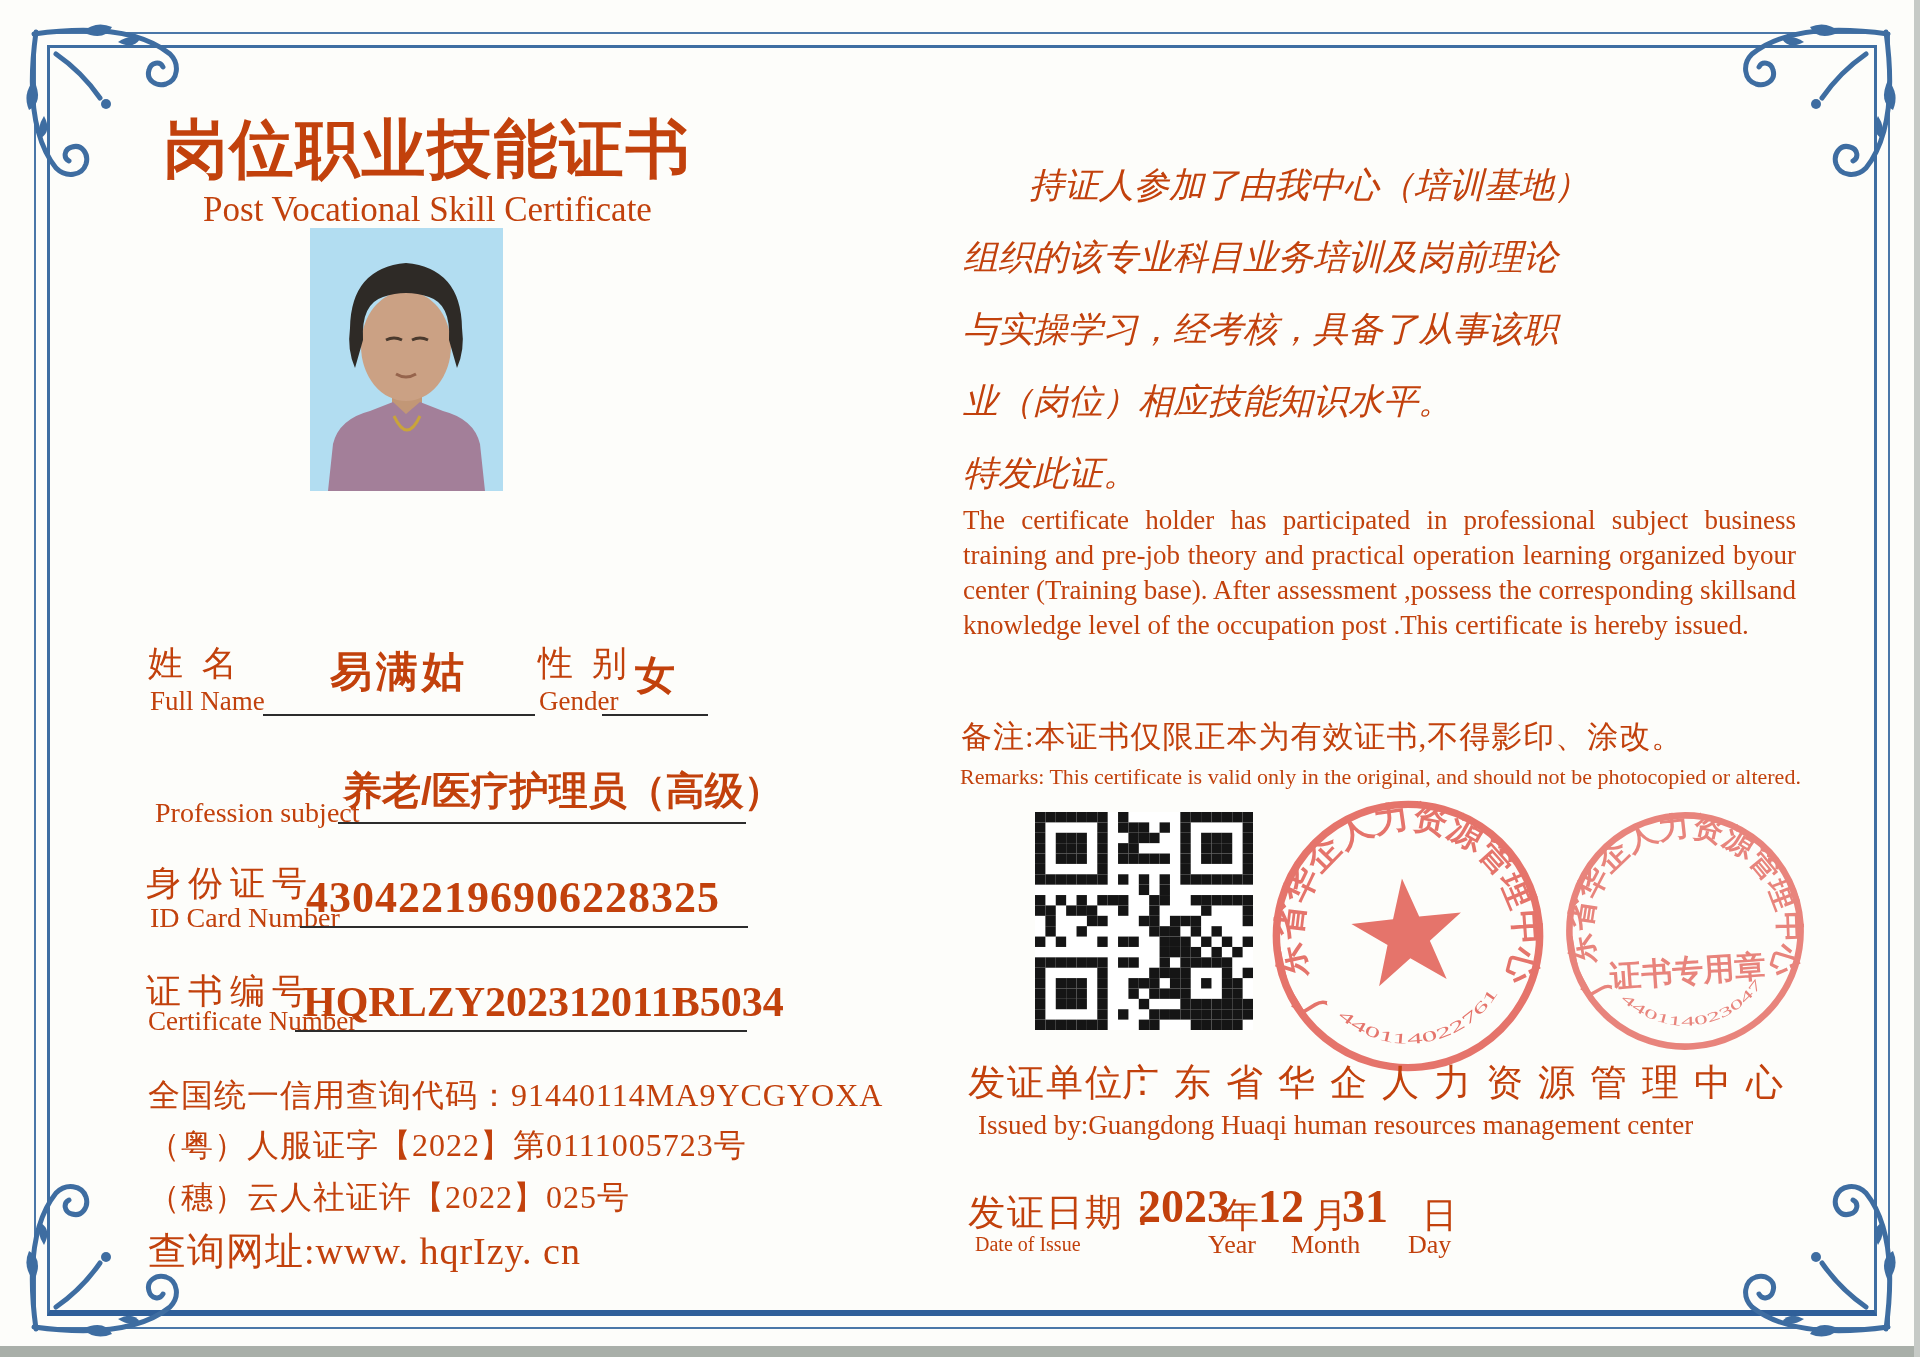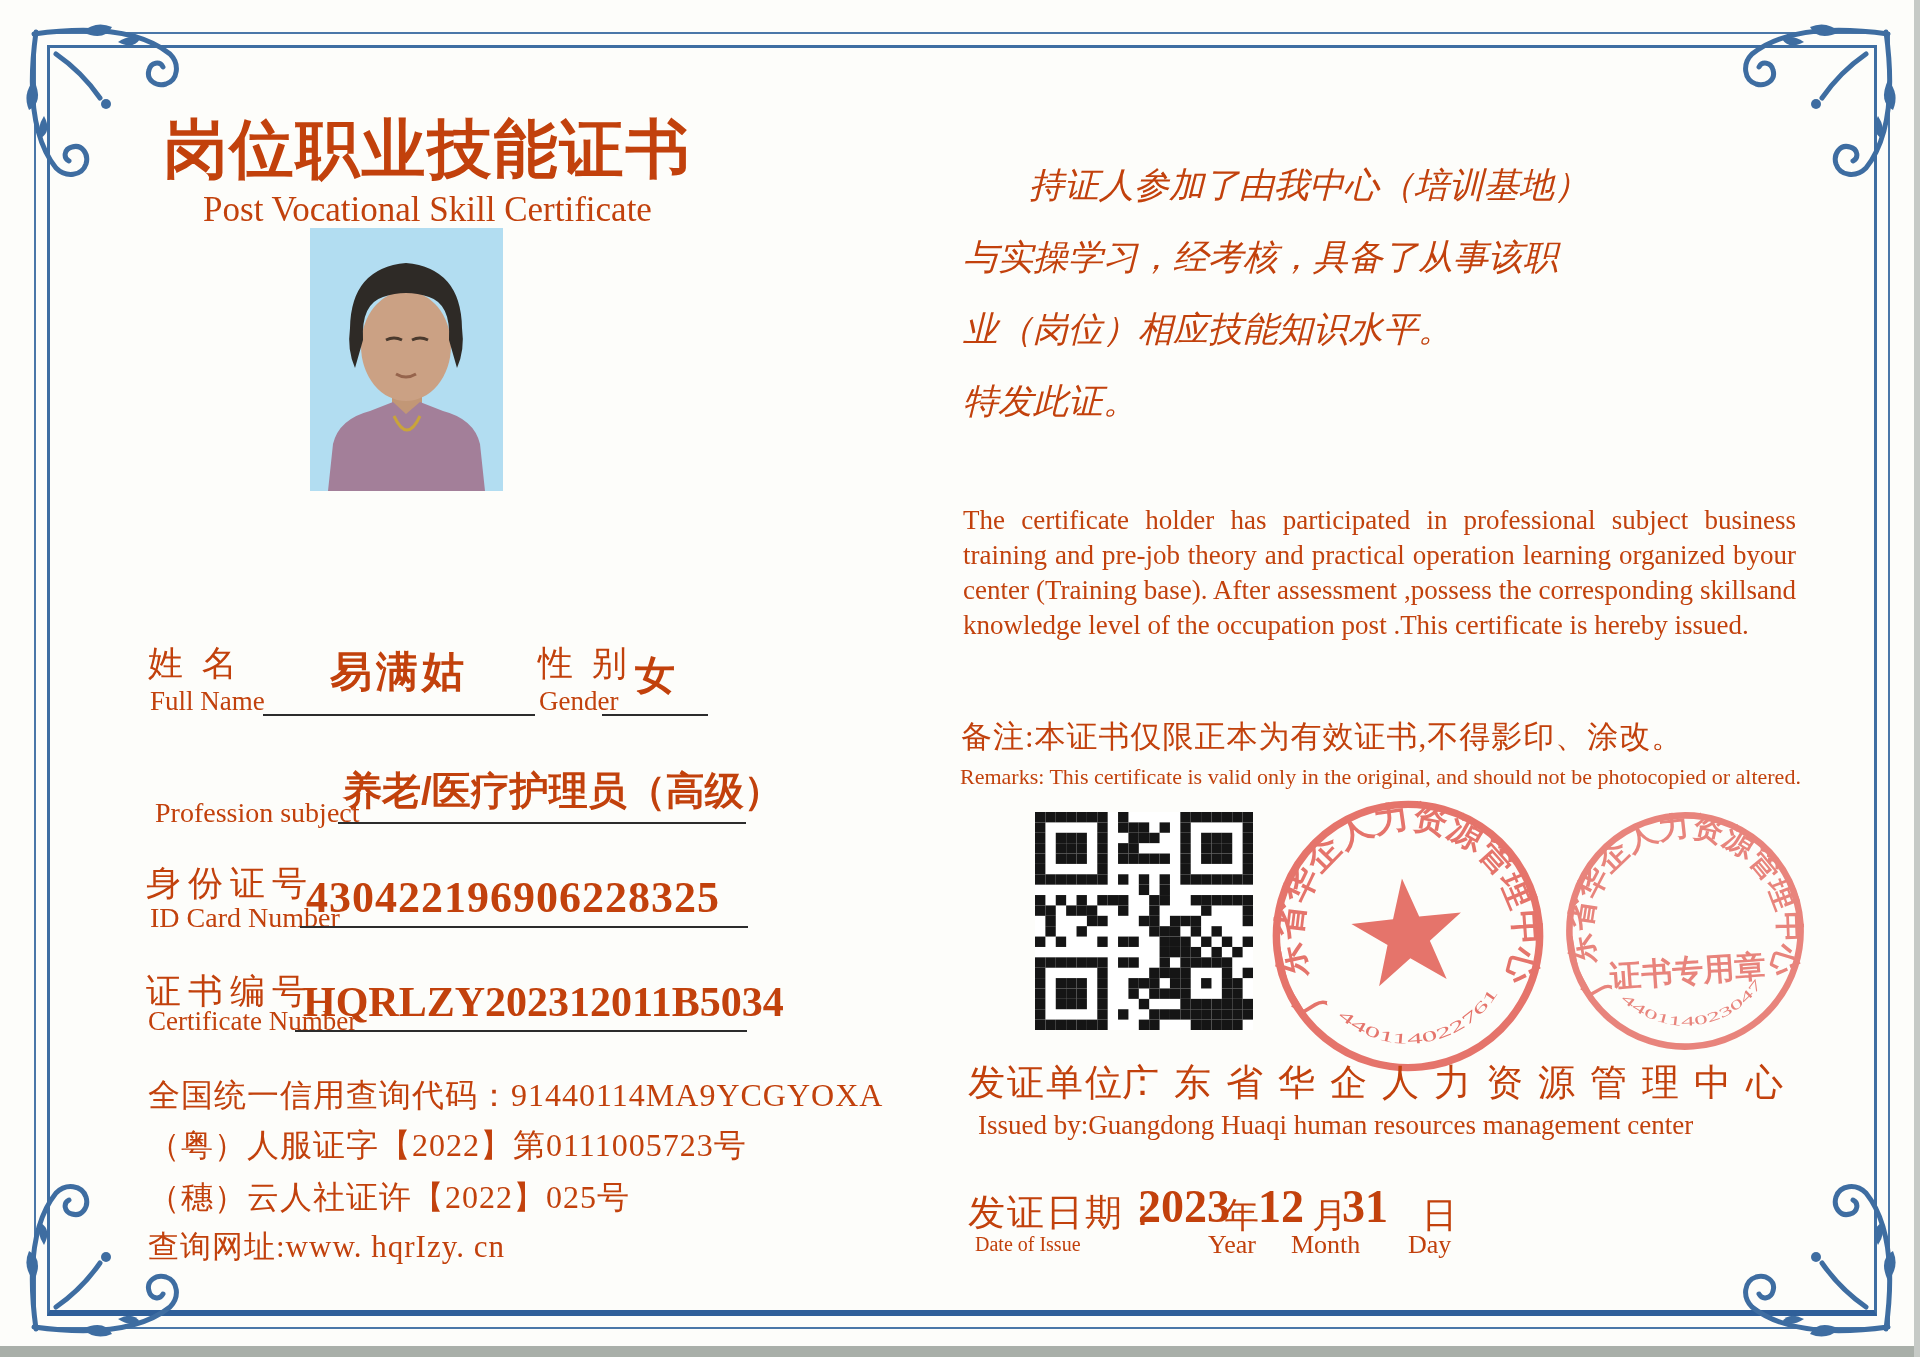--- a/index.html
+++ b/index.html
@@ -168,24 +168,25 @@
   <div class="abs val" style="left:306px;top:872px;font-size:44px;letter-spacing:1px">430422196906228325</div>
 
   <div class="abs lbl-cn" style="left:146px;top:968px;letter-spacing:7px">证书编号</div>
   <div class="abs lbl-en" style="left:148px;top:1006px;font-size:27px">Certificate Number</div>
   <div class="uline" style="left:295px;top:1030px;width:452px"></div>
   <div class="abs val" style="left:303px;top:978px;font-size:42px">HQRLZY202312011B5034</div>
 
   <div class="abs foot-line" style="left:148px;top:1074px">全国统一信用查询代码：91440114MA9YCGYOXA</div>
   <div class="abs foot-line" style="left:148px;top:1124px">（粤）人服证字【2022】第0111005723号</div>
   <div class="abs foot-line" style="left:148px;top:1176px">（穗）云人社证许【2022】025号</div>
-  <div class="abs foot-line" style="left:148px;top:1226px;font-size:31px">查询网址:www. hqrIzy. cn</div>
+  <div class="abs foot-line" style="left:148px;top:1226px;font-size:38px">查询网址:www. hqrIzy. cn</div>
 
   <div class="abs" style="left:963px;top:150px">
     <div class="st-line st-indent">持证人参加了由我中心（培训基地）</div>
+    <div class="st-line">组织的该专业科目业务培训及岗前理论</div>
     <div class="st-line">与实操学习，经考核，具备了从事该职</div>
     <div class="st-line">业（岗位）相应技能知识水平。</div>
     <div class="st-line">特发此证。</div>
   </div>
 
   <div class="en-para">The certificate holder has participated in professional subject business training and pre-job theory and practical operation learning organized byour center (Training base). After assessment ,possess the corresponding skillsand knowledge level of the occupation post .This certificate is hereby issued.</div>
 
   <div class="abs remark-cn">备注:本证书仅限正本为有效证书,不得影印、涂改。</div>
   <div class="abs remark-en">Remarks: This certificate is valid only in the original, and should not be photocopied or altered.</div>
 

